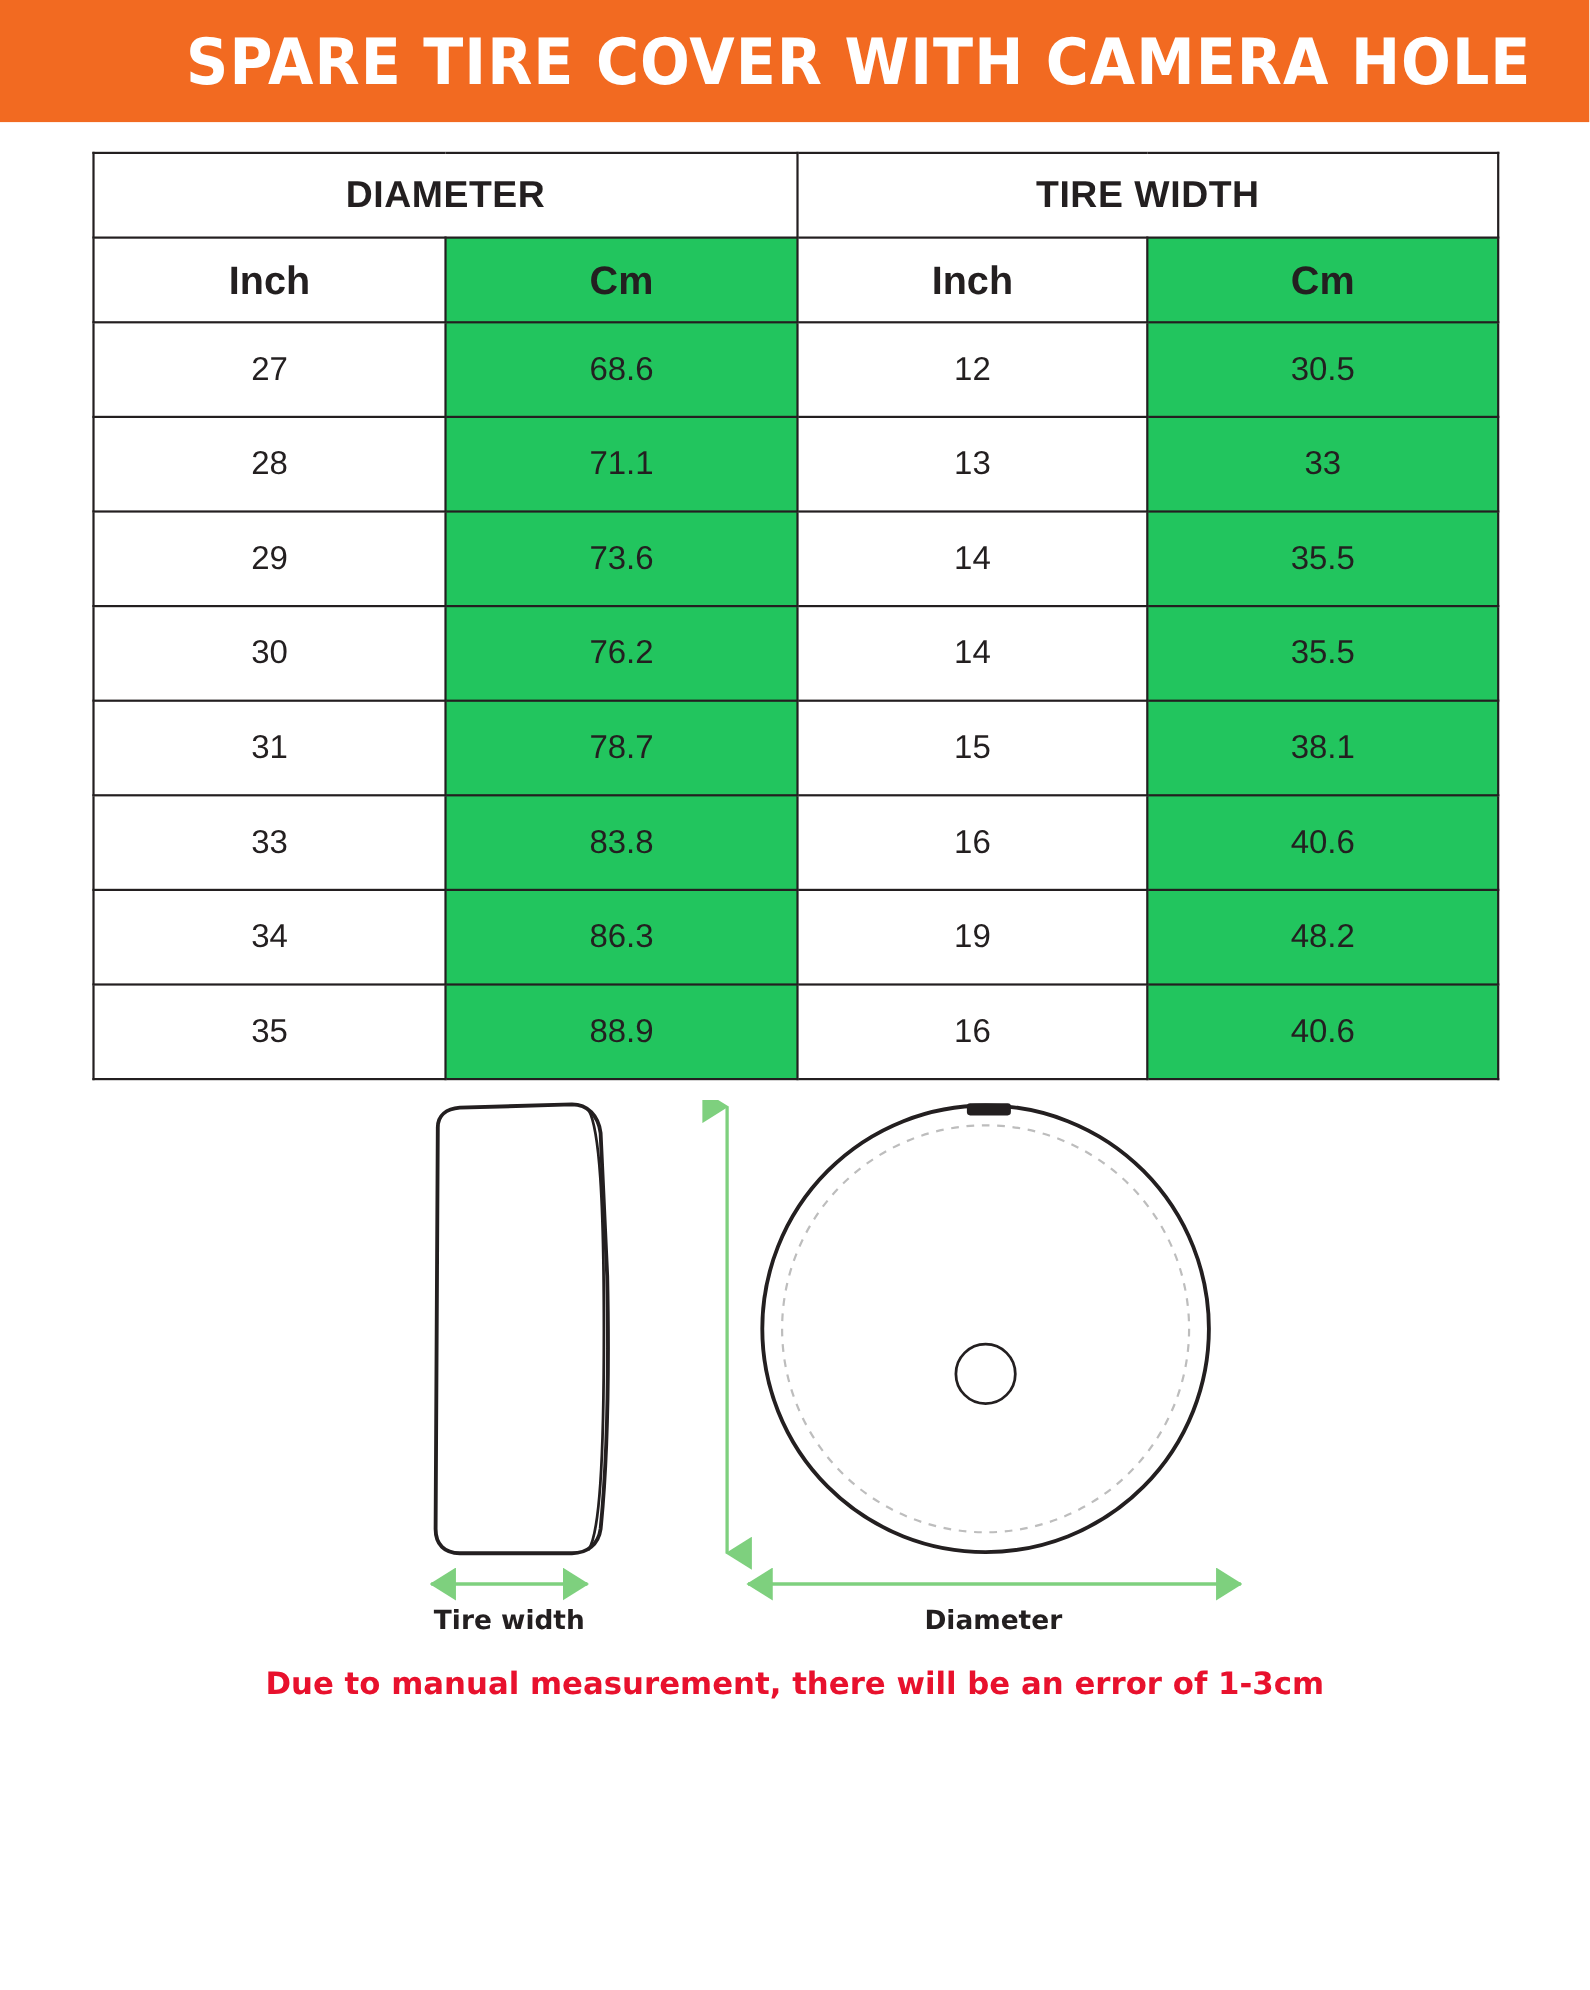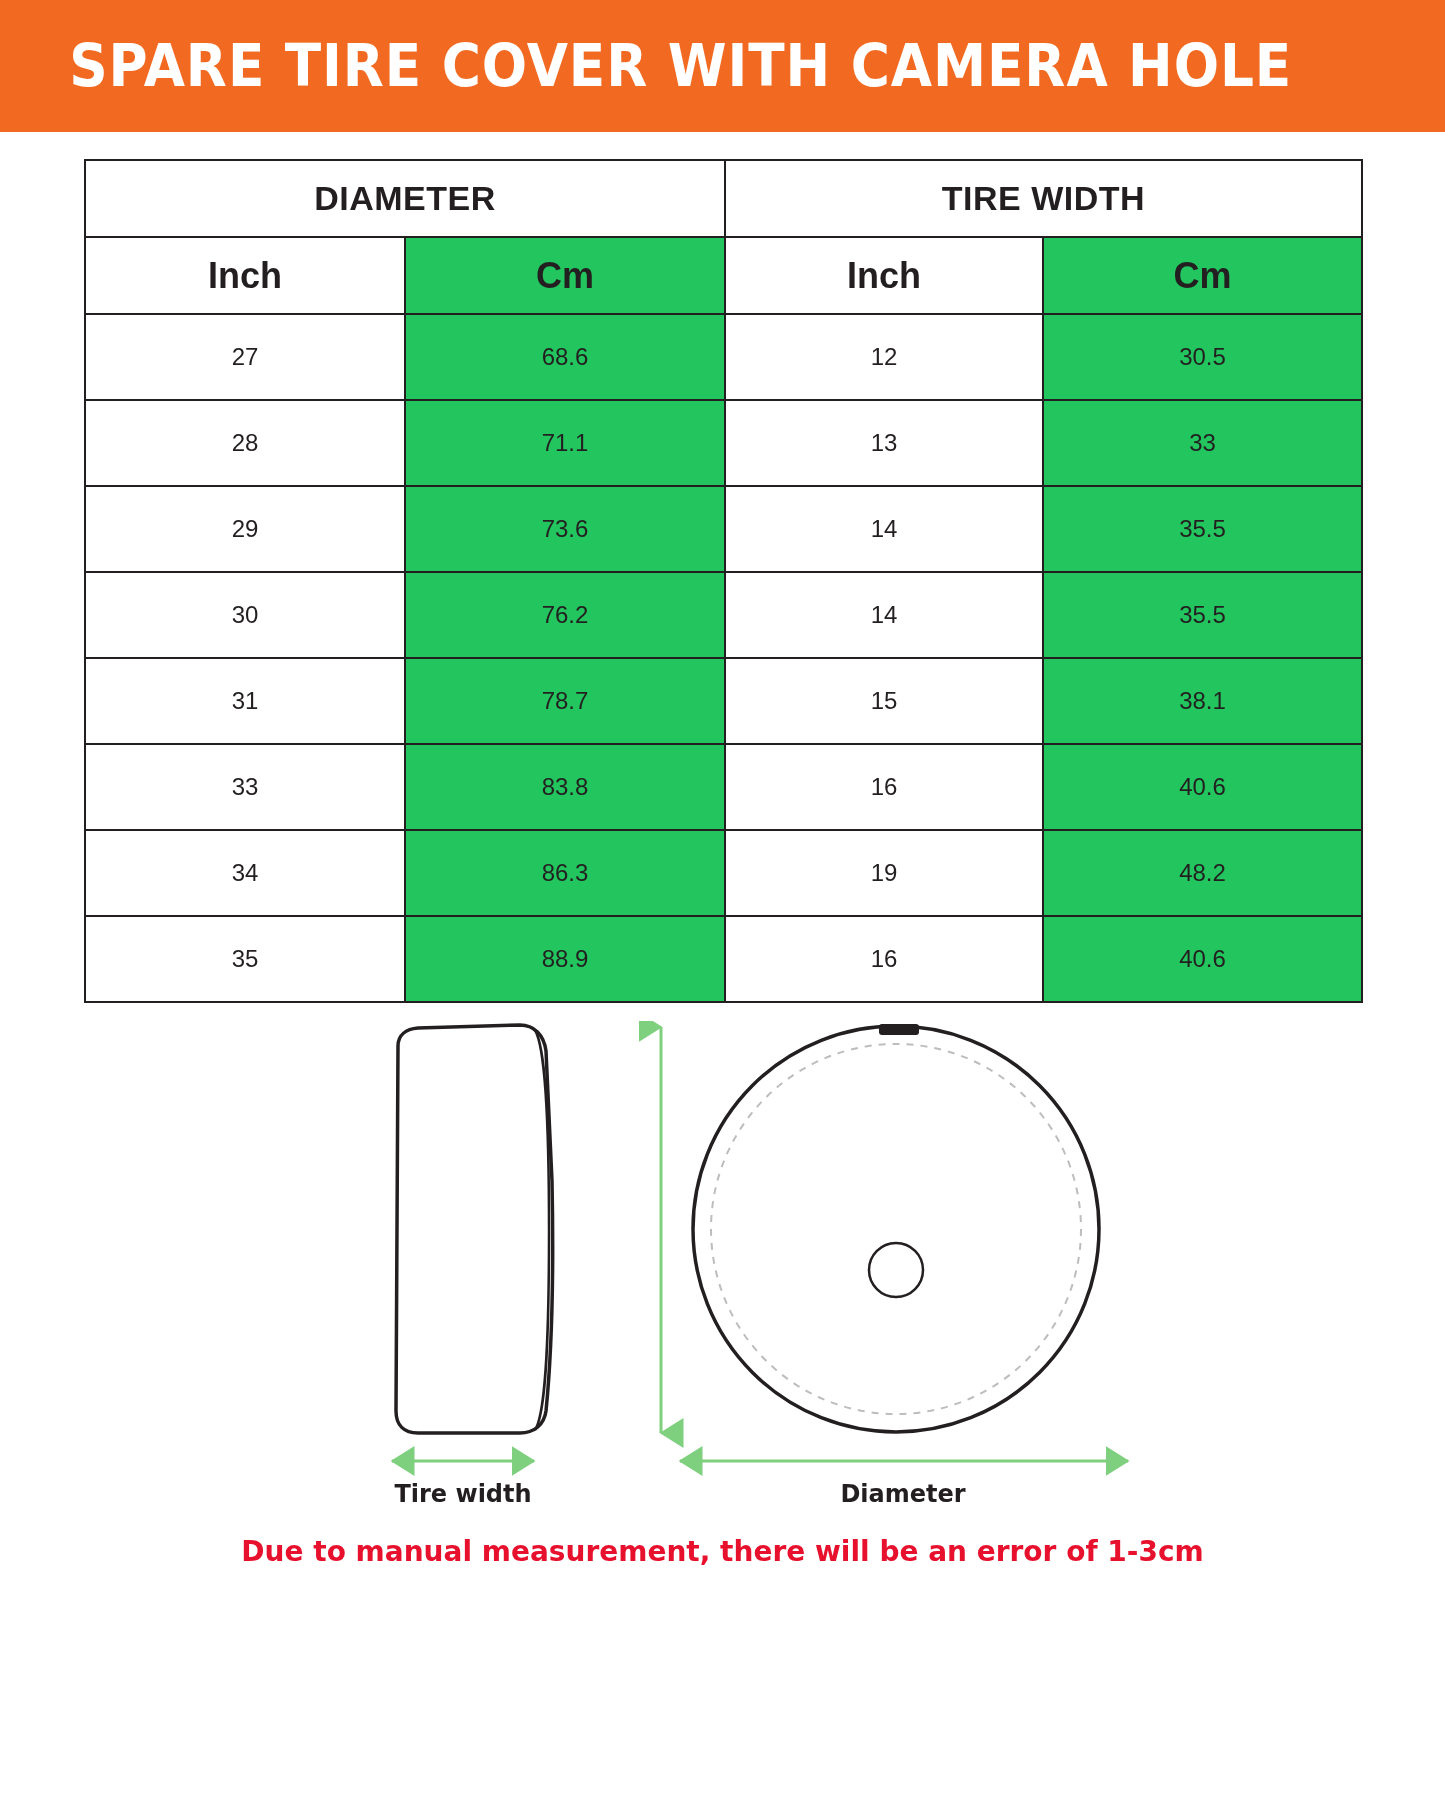--- a/index.html
+++ b/index.html
@@ -12,25 +12,24 @@
     height: 1809px;
     font-family: "Liberation Sans", sans-serif;
     color: #1a1a1a;
     position: relative;
     overflow: hidden;
   }
 
   
   .banner {
     background: #f26a21;
-    height: 132px;
+    height: 111px;
     display: flex;
     align-items: center;
-    justify-content: flex-start;
-    padding-left: 16px;
+    justify-content: flex-end;
   }
   .banner-title {
     color: #ffffff;
     font-family: "DejaVu Sans", sans-serif;
     font-weight: bold;
     font-size: 58px;
     letter-spacing: 1px;
     text-align: center;
     transform: scaleX(0.92);
   }
@@ -58,21 +57,21 @@
     height: 73px;
     letter-spacing: 0.5px;
   }
   .sub-head {
     font-family: "DejaVu Sans", sans-serif;
     font-weight: bold;
     font-size: 36px;
     height: 73px;
   }
   .cell {
-    font-size: 24px;
+    font-size: 30px;
     height: 82px;
     font-weight: 400;
   }
   .shaded {
     background: #22c55e;
   }
   col.c-inch-d { width: 320px; }
   col.c-cm-d   { width: 320px; }
   col.c-inch-w { width: 318px; }
   col.c-cm-w   { width: 319px; }

